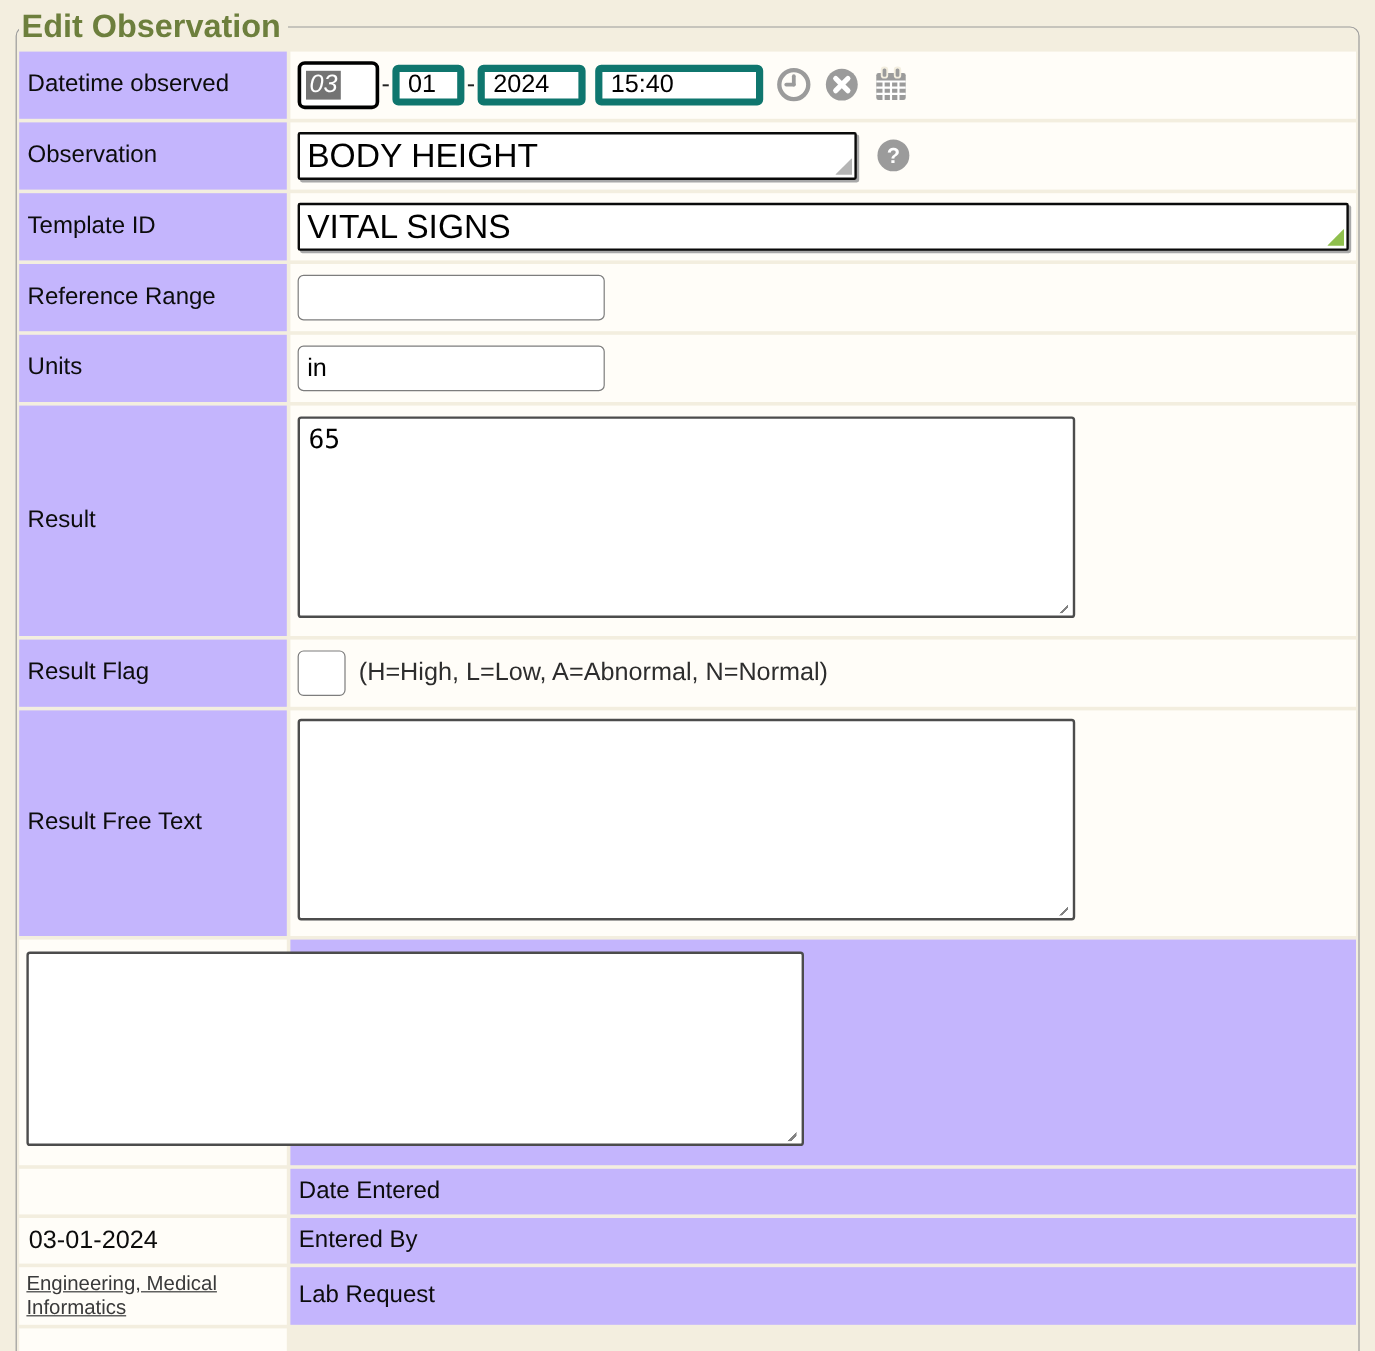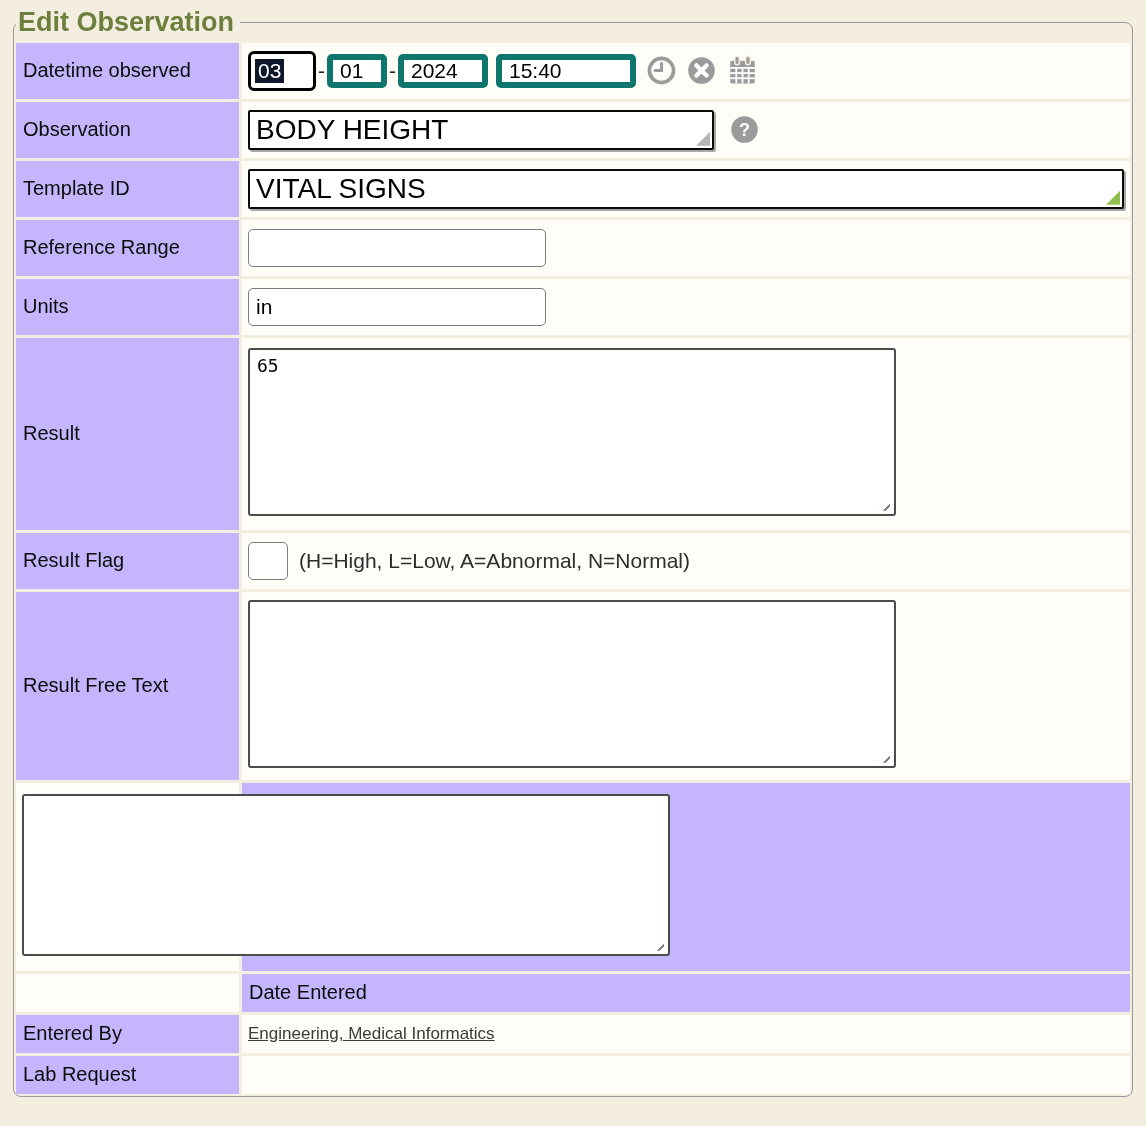--- a/index.html
+++ b/index.html
@@ -68,21 +68,21 @@
   .fake-input{
     width:68px;height:40px;
     box-sizing:border-box;
     border:3px solid #000;
     border-radius:6px;
     background:#fff;
     display:flex;align-items:center;
     padding-left:4px;
     font-size:21px;
   }
-  .sel{background:#0f172a;color:#fff;padding:0 3px;}
+  .sel{background:#737373;color:#fff;padding:0 3px;font-style:italic;}
   .dash{font-size:21px;color:#222;margin:0 2px;}
 
   .icon-btn{margin-left:11px;display:flex;align-items:center;cursor:pointer;background:none;border:none;padding:0;}
   .icon-btn svg{display:block;}
 
   
   .combo{position:relative;display:flex;align-items:center;}
   .combo input{
     font-family:"Liberation Sans", sans-serif;
     font-size:28px;
@@ -102,30 +102,30 @@
     background:#b5b5b5;
   }
   .combo .grip.green{background:#8fbf4d;}
   .combo.full{width:100%;}
   .combo.full input{width:100%;}
 
   .plain-input{
     font-family:"Liberation Sans", sans-serif;
     font-size:21px;color:#000;background:#fff;
     border:1px solid #7d7d7d;border-radius:5px;
-    height:38px;width:298px;
+    height:38px;width:256px;
     box-sizing:border-box;padding:4px 7px;
   }
   .flag-input{width:40px;height:38px;border-radius:5px;padding:0 4px;}
   .hint{font-size:21px;color:#2d2d2d;margin-left:11px;}
 
   .ta-wrap{position:relative;display:inline-block;}
   textarea{
     font-family:"DejaVu Sans Mono", monospace;
-    font-size:18px;color:#000;background:#fff;
+    font-size:22px;color:#000;background:#fff;
     border:2px solid #4c4c4c;border-radius:3px;
     width:648px;
     box-sizing:border-box;
     padding:5px 7px;
     resize:none;
     overflow:hidden;
   }
   .ta-h168{height:168px;}
   .ta-h162{height:162px;}
   .ta-grip{
@@ -247,20 +247,23 @@
           <span class="ta-grip"></span>
         </span>
       </div>
 
       <div class="lc h38">Medical By</div>
       <div class="cc h38">
         <span class="ro-text"></span>
       </div>
 
       <div class="lc h38">Date Entered</div>
+      <div class="cc h38">
+        <span class="ro-text">03-01-2024</span>
+      </div>
 
       <div class="lc h38">Entered By</div>
       <div class="cc h38">
         <a class="link" href="#">Engineering, Medical Informatics</a>
       </div>
 
       <div class="lc h38">Lab Request</div>
       <div class="cc h38">
         <span class="ro-text"></span>
       </div>

